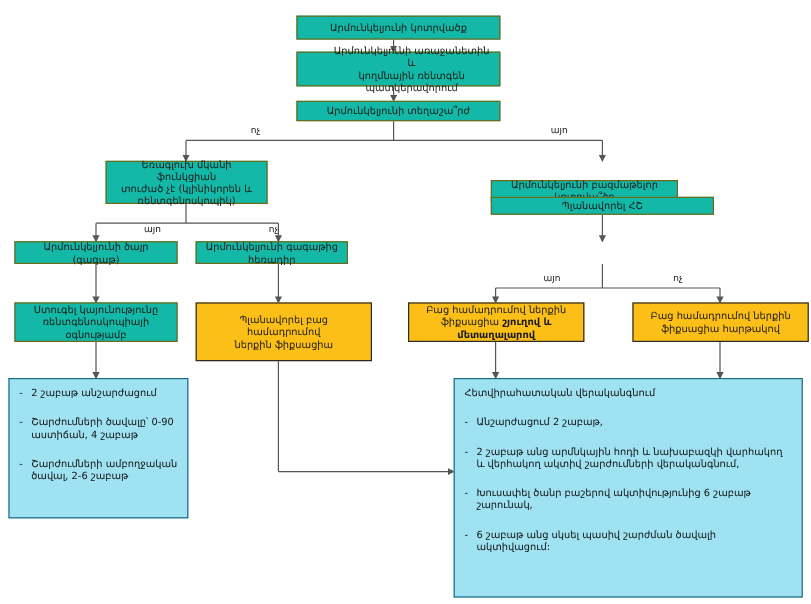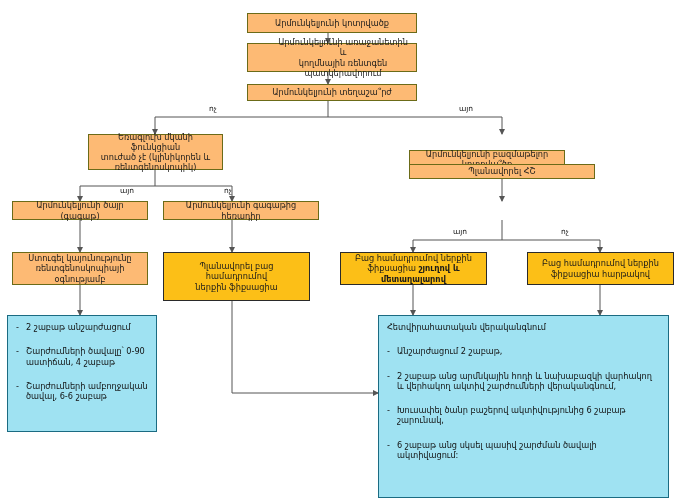--- a/index.html
+++ b/index.html
@@ -32,21 +32,21 @@
     box-sizing: border-box;
     border: 1.5px solid #000000;
     display: flex;
     align-items: center;
     justify-content: center;
     text-align: center;
     line-height: 1.25;
     padding: 3px 4px;
   }
   .node.yellow {
-    background: #fdba74;
+    background: #14b8a6;
     border-color: #6b6b18;
     font-size: 8.2px;
     color: #1a1a1a;
   }
   .node.orange {
     background: #fcbf17;
     border-color: #2a2a2a;
     border-width: 1.5px;
     font-size: 8.2px;
     color: #1a1a1a;
@@ -189,21 +189,21 @@
 
   <div class="edge-label" style="left:104px; top:186px;">այո</div>
   <div class="edge-label" style="left:208px; top:186px;">ոչ</div>
 
   <div class="node yellow" style="left:12px; top:201px; width:136px; height:19px;">
     <span class="lines">
       <span class="line">Արմունկելյունի ծայր (գագաթ)</span>
     </span>
   </div>
 
-  <div class="node yellow" style="left:163px; top:201px; width:156px; height:19px;">
+  <div class="node yellow" style="left:163px; top:201px; width:127px; height:19px;">
     <span class="lines">
       <span class="line">Արմունկելյունի գագաթից հեռադիր</span>
     </span>
   </div>
 
 
   <div class="edge-label" style="left:437px; top:227px;">այո</div>
   <div class="edge-label" style="left:545px; top:227px;">ոչ</div>
 
   <div class="node yellow" style="left:12px; top:252px; width:136px; height:33px;">
@@ -240,21 +240,21 @@
     <span class="blue-item">
       <span class="dash">-</span>
       <span>2 շաբաթ անշարժացում</span>
     </span>
     <span class="blue-item">
       <span class="dash">-</span>
       <span>Շարժումների ծավալը՝ 0-90 աստիճան, 4 շաբաթ</span>
     </span>
     <span class="blue-item">
       <span class="dash">-</span>
-      <span>Շարժումների ամբողջական ծավալ, 6-6 շաբաթ</span>
+      <span>Շարժումների ամբողջական ծավալ, 2-6 շաբաթ</span>
     </span>
   </div>
 
   <div class="node blue" style="left:378px; top:315px; width:291px; height:183px;">
     <span class="blue-head">Հետվիրահատական վերականգնում</span>
     <span class="blue-item">
       <span class="dash">-</span>
       <span>Անշարժացում 2 շաբաթ,</span>
     </span>
     <span class="blue-item">

